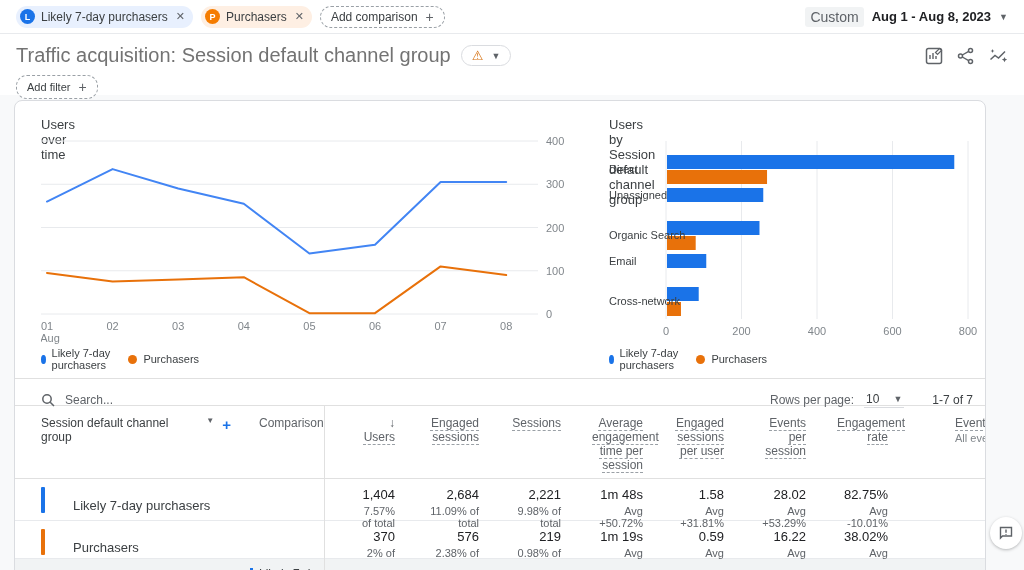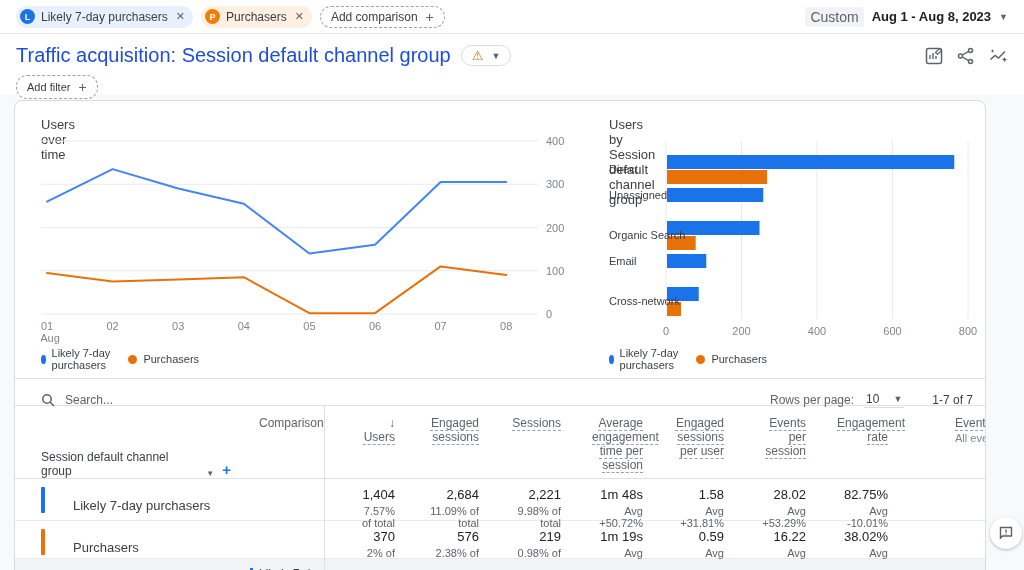--- a/index.html
+++ b/index.html
@@ -29,21 +29,21 @@
   .chip-close { color:#5f6368; font-size:11px; margin-left:2px; cursor:pointer; }
   .chip.add {
     border:1px dashed #9aa0a6; background:#fff; color:#3c4043; padding:0 10px; gap:8px;
   }
   .plus { color:#5f6368; font-size:14px; }
   .date-area { margin-left:auto; display:flex; align-items:center; gap:8px; }
   .custom-badge { background:#f1f3f4; color:#5f6368; font-size:14px; padding:2px 5px; border-radius:3px; }
   .date-text { font-size:13px; font-weight:bold; color:#202124; }
   .caret { color:#5f6368; font-size:9px; }
   .title-row { display:flex; align-items:center; padding:10px 16px 0 16px; }
-  .report-title { font-size:20px; font-weight:400; color:#1d4ed8; margin:0; }
+  .report-title { font-size:20px; font-weight:400; color:#737373; margin:0; }
   .warn-pill {
     display:flex; align-items:center; gap:8px; border:1px solid #dadce0; border-radius:14px;
     padding:3px 10px; margin-left:10px; cursor:pointer;
   }
   .warn-glyph { color:#d56e0c; font-size:13px; line-height:1; }
   .title-icons { margin-left:auto; display:flex; align-items:center; gap:14px; }
   .title-icons svg { display:block; cursor:pointer; }
   .add-filter {
     display:inline-flex; align-items:center; gap:8px; margin:8px 0 0 16px;
     border:1px dashed #9aa0a6; border-radius:11px; padding:3px 10px;
@@ -75,21 +75,21 @@
   .tgrid { display:grid; grid-template-columns:216px 94px 70px 84px 82px 82px 81px 82px 82px 207px; }
   .header-row { border-top:1px solid #e0e0e0; border-bottom:1px solid #e0e0e0; min-height:59px; }
   .cell { padding:6px 0; }
   .cell.metric { text-align:right; font-size:12px; color:#5f6368; padding-top:10px;margin-left:31px; }
   .header-row .cell.metric .h-label {
     text-decoration:underline; text-decoration-style:dashed; text-decoration-color:#9aa0a6;
     text-underline-offset:3px;
   }
   .header-row .cell.metric:last-child { text-align:left; padding-left:36px; }
   .h-sub { font-size:11px; color:#80868b; margin-top:2px; }
-  .dim-header { display:flex; align-items:flex-end; gap:8px; padding:10px 0 0 26px; font-size:12px; color:#3c4043; }
+  .dim-header { display:flex; align-items:flex-start; gap:8px; padding:10px 0 0 26px; font-size:12px; color:#3c4043; }
   .dim-header .caret { font-size:8px; }
   .dim-plus { color:#1a73e8; font-size:15px; font-weight:bold; }
   .comp-col { border-right:1px solid #e0e0e0; }
   .comp-header { padding:10px 0 0 28px; font-size:12px; color:#5f6368; }
   .trow { position:relative; border-bottom:1px solid #e8eaed; }
   .trow .cell.metric { padding-top:8px; }
   .mv { font-size:13px; color:#202124; }
   .ms { font-size:11px; color:#5f6368; margin-top:3px; }
   .trow .cell.metric:last-child { text-align:left; padding-left:72px; }
   .sum-bar { position:absolute; left:26px; top:8px; width:4px; height:26px; border-radius:1px; }

